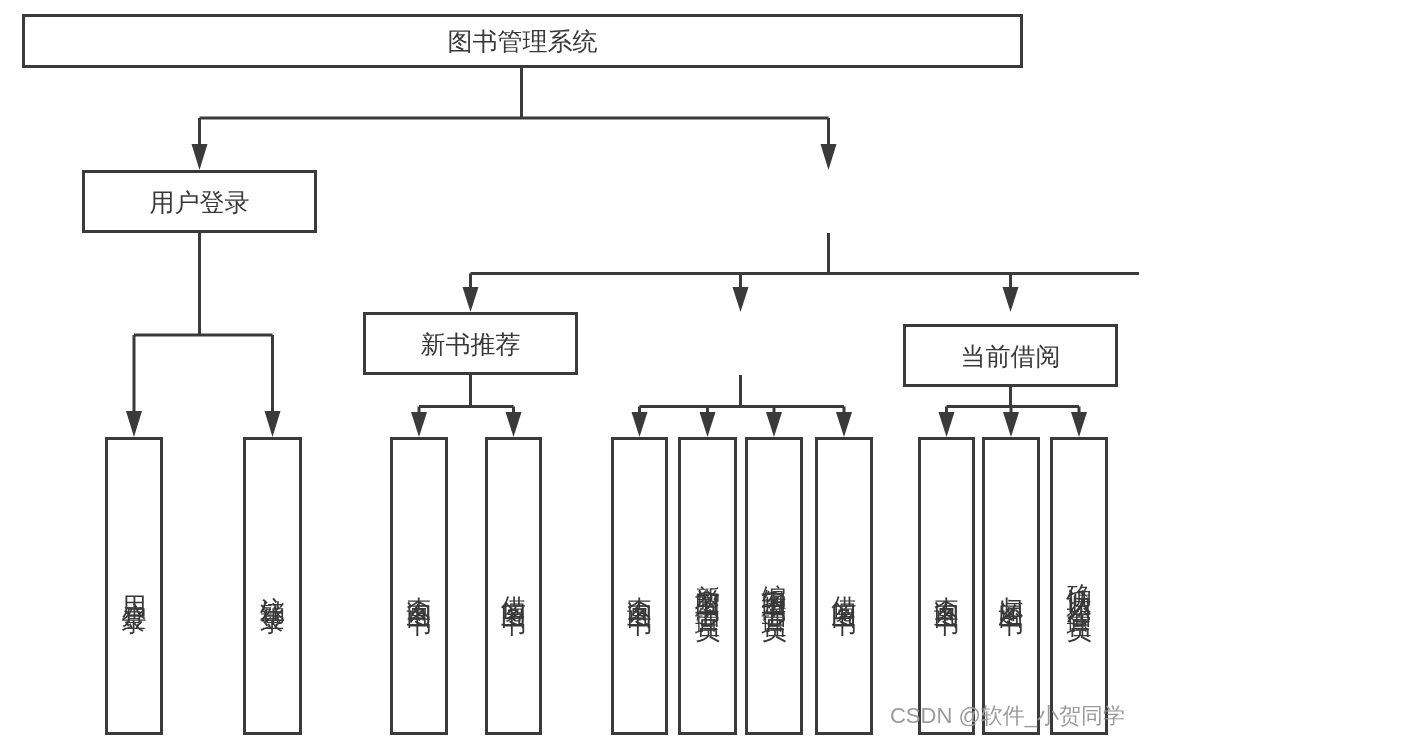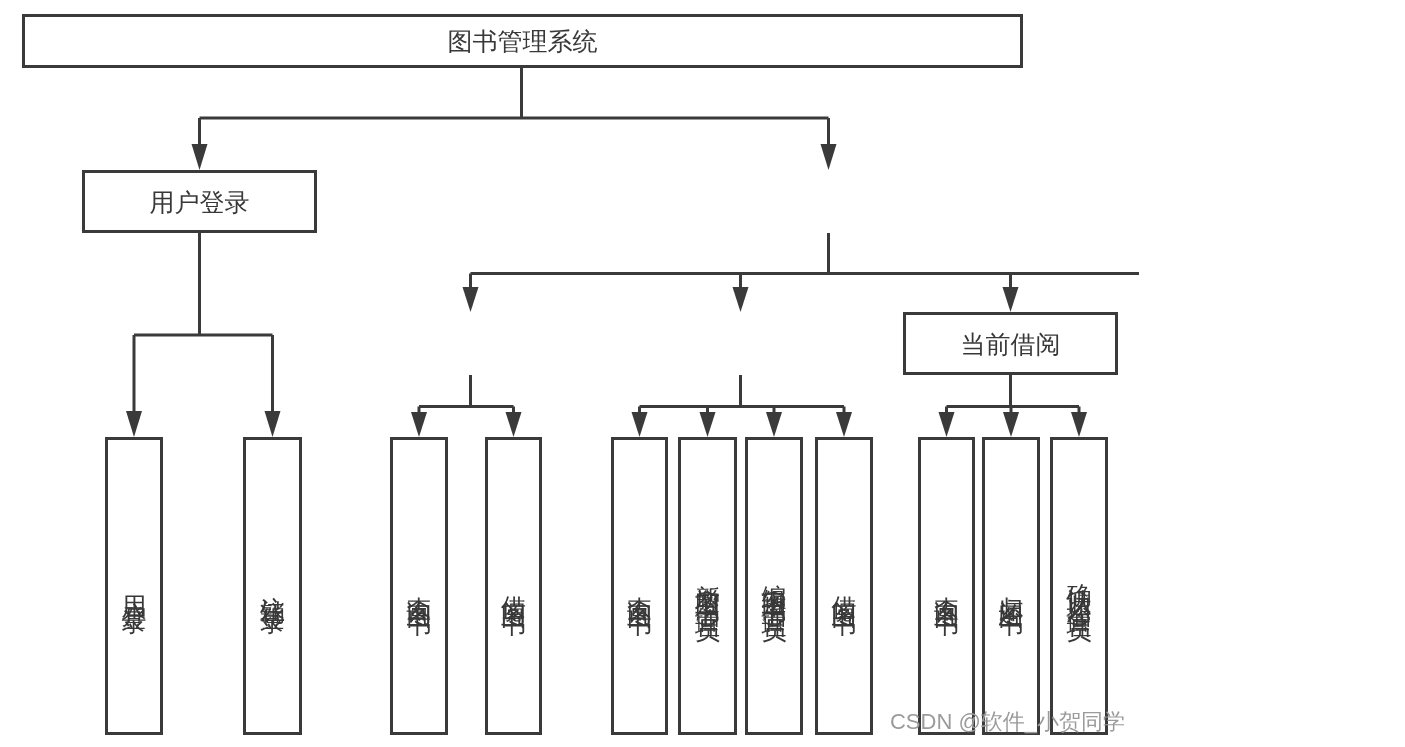--- a/index.html
+++ b/index.html
@@ -51,21 +51,21 @@
   .vbox span{
     writing-mode:vertical-rl;
     text-orientation:upright;
     letter-spacing:5px;
     line-height:1;
     white-space:normal;
   }
   .watermark{
     position:absolute;
     right:14px;
-    bottom:10px;
+    bottom:16px;
     font-size:22px;
     color:var(--watermark);
     text-align:center;
   }
 </style>
 </head>
 <body>
 
 <div class="canvas">
 
@@ -102,21 +102,22 @@
 
     <path d="M1280.5 375 V408 M1225 406.5 H1342.5 M1225 406.5 V413 M1342.5 406.5 V413"></path>
     <polygon points="1217,412 1233,412 1225,437"></polygon>
     <polygon points="1334.5,412 1350.5,412 1342.5,437"></polygon>
   </svg>
 
   <div class="box" style="left:22px;top:14px;width:1001px;height:54px">图书管理系统</div>
 
   <div class="box" style="left:82px;top:170px;width:235px;height:63px">用户登录</div>
 
-  <div class="box" style="left:903px;top:312px;width:215px;height:63px">当前借阅</div>
+  <div class="box" style="left:363px;top:312px;width:215px;height:63px">新书推荐</div>
+  <div class="box" style="left:903px;top:324px;width:215px;height:63px">当前借阅</div>
 
   <div class="box vbox" style="left:105px;top:437px;width:58px;height:298px">
     <span>用户登录</span>
   </div>
   <div class="box vbox" style="left:243px;top:437px;width:59px;height:298px">
     <span>注销登录</span>
   </div>
 
   <div class="box vbox" style="left:390px;top:437px;width:58px;height:298px">
     <span>查询图书</span>

